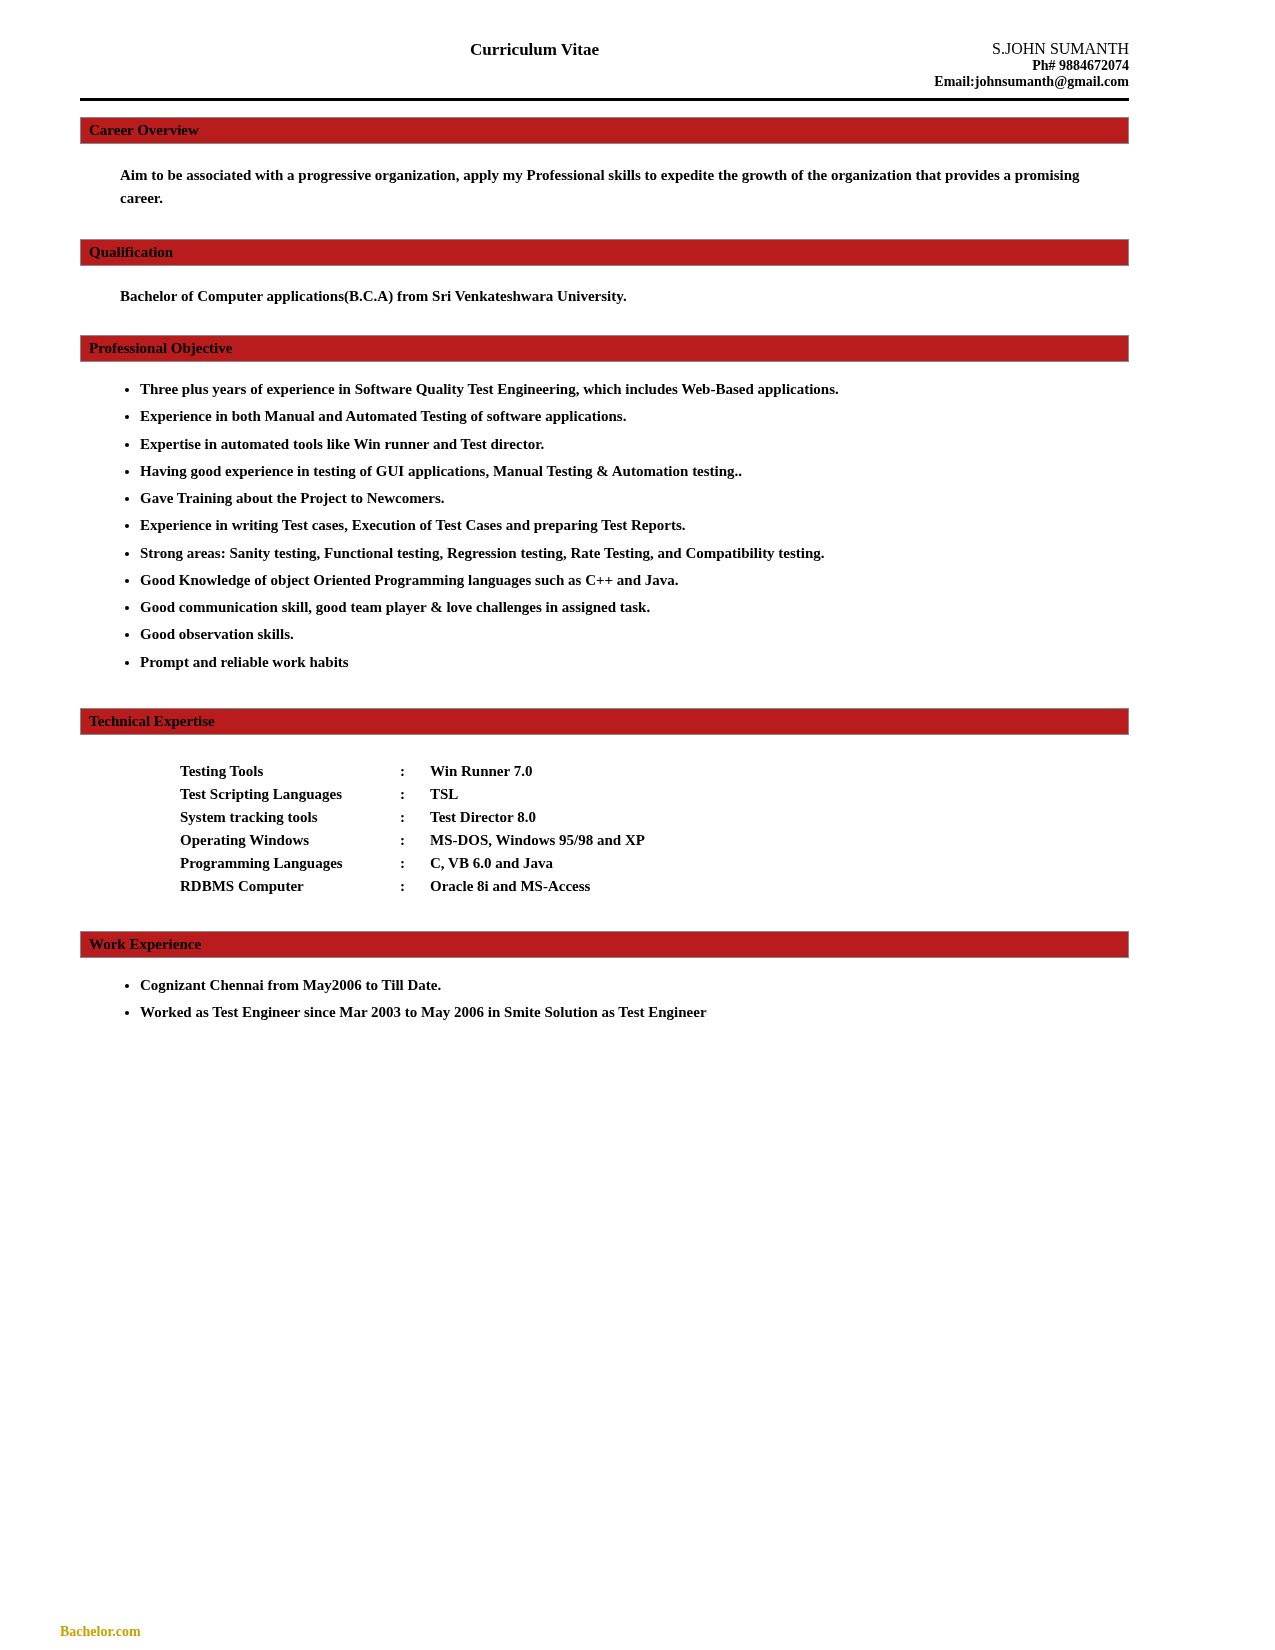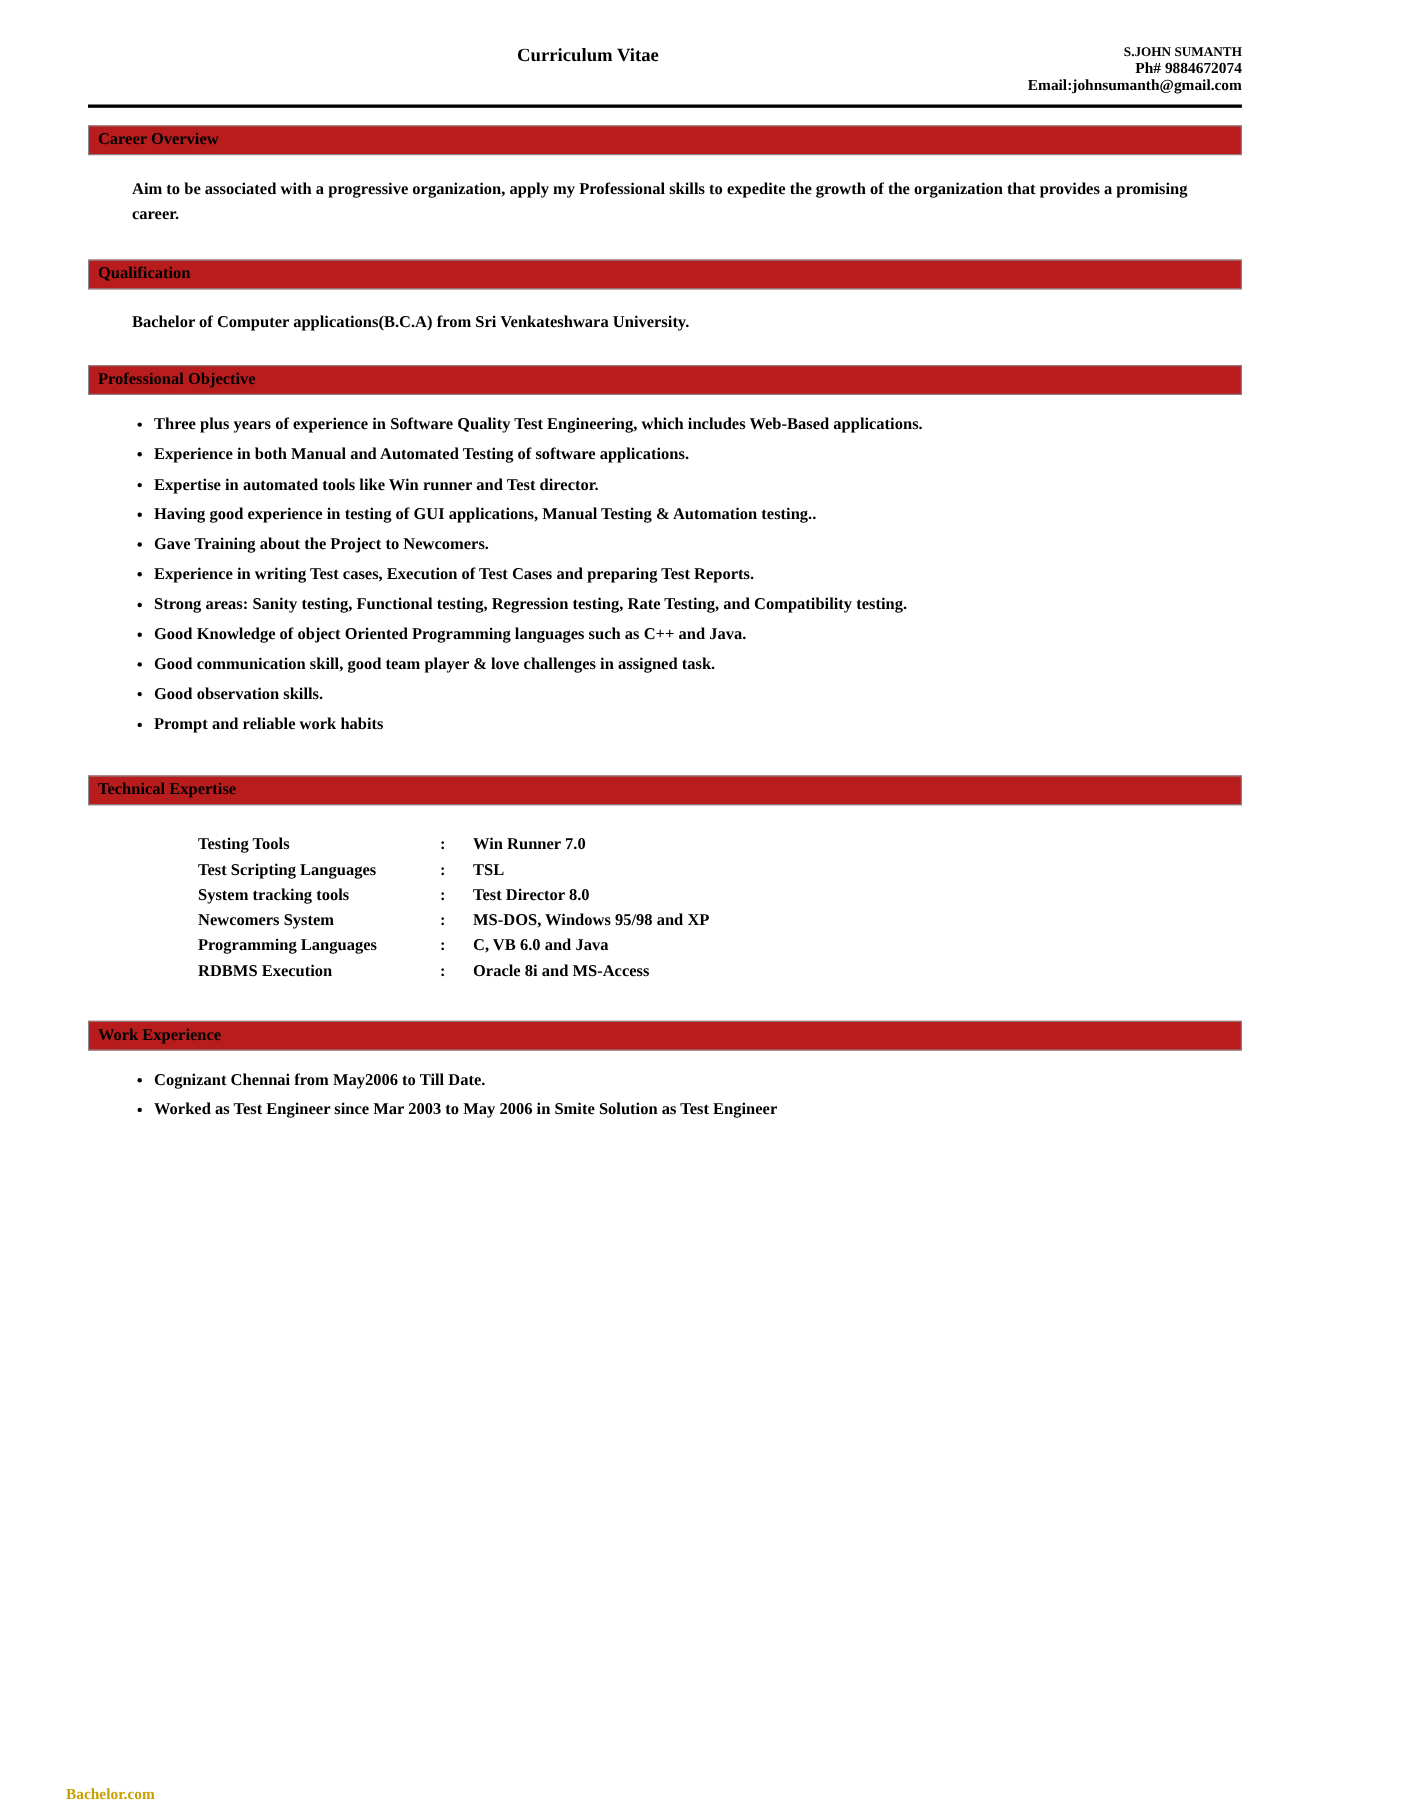--- a/index.html
+++ b/index.html
@@ -46,22 +46,22 @@
       font-weight: bold;
       text-align: center;
     }
 
     .header-right {
       text-align: right;
       min-width: 260px;
     }
 
     .header-right .name {
-      font-size: 12px;
-      font-weight: bold;
+      font-size: 16px;
+      font-weight: normal;
     }
 
     .header-right .contact {
       font-size: 14px;
       font-weight: bold;
     }
 
     
     .thick-divider {
       height: 3px;
@@ -232,31 +232,31 @@
           <span class="tech-label">Test Scripting Languages</span>
           <span class="tech-colon">  :  </span>
           <span class="tech-value">TSL</span>
         </div>
         <div class="tech-row">
           <span class="tech-label">System tracking tools</span>
           <span class="tech-colon">  :  </span>
           <span class="tech-value">Test Director 8.0</span>
         </div>
         <div class="tech-row">
-          <span class="tech-label">Newcomers System</span>
+          <span class="tech-label">Operating Windows</span>
           <span class="tech-colon">  :  </span>
           <span class="tech-value">MS-DOS, Windows 95/98 and XP</span>
         </div>
         <div class="tech-row">
           <span class="tech-label">Programming Languages</span>
           <span class="tech-colon">  :  </span>
           <span class="tech-value">C, VB 6.0 and Java</span>
         </div>
         <div class="tech-row">
-          <span class="tech-label">RDBMS Execution</span>
+          <span class="tech-label">RDBMS Computer</span>
           <span class="tech-colon">  :  </span>
           <span class="tech-value">Oracle 8i and MS-Access</span>
         </div>
       </div>
   </div>
 
   <div class="section-gap">
     <div class="section-header">Work Experience</div>
     <div class="work-section">
       <ul id="work-list">

